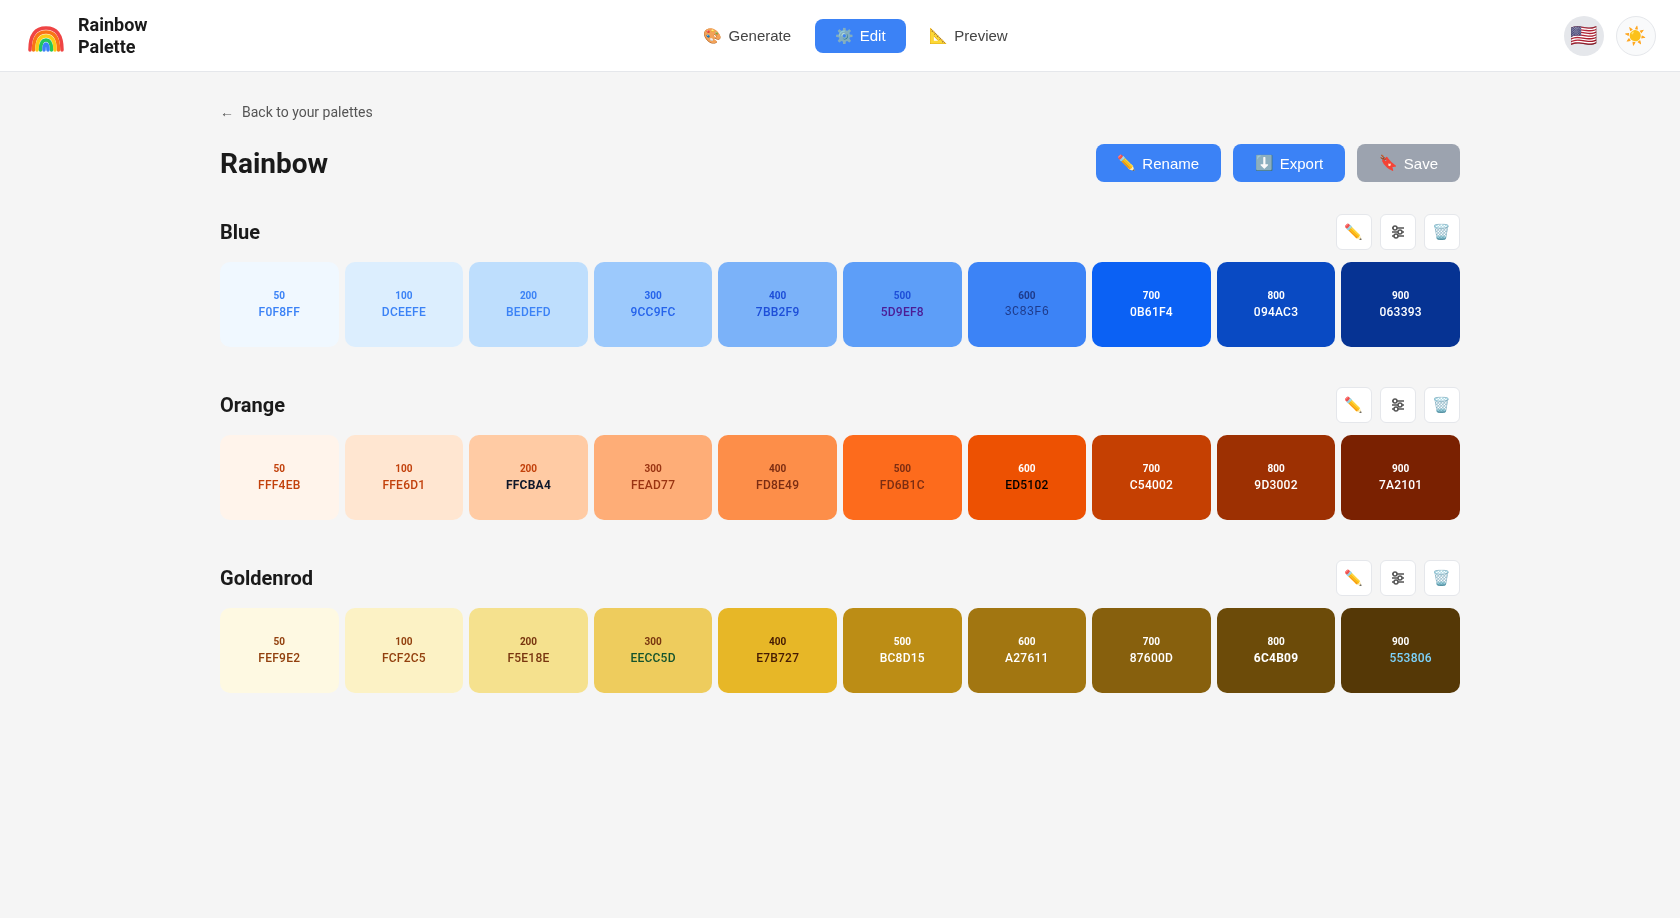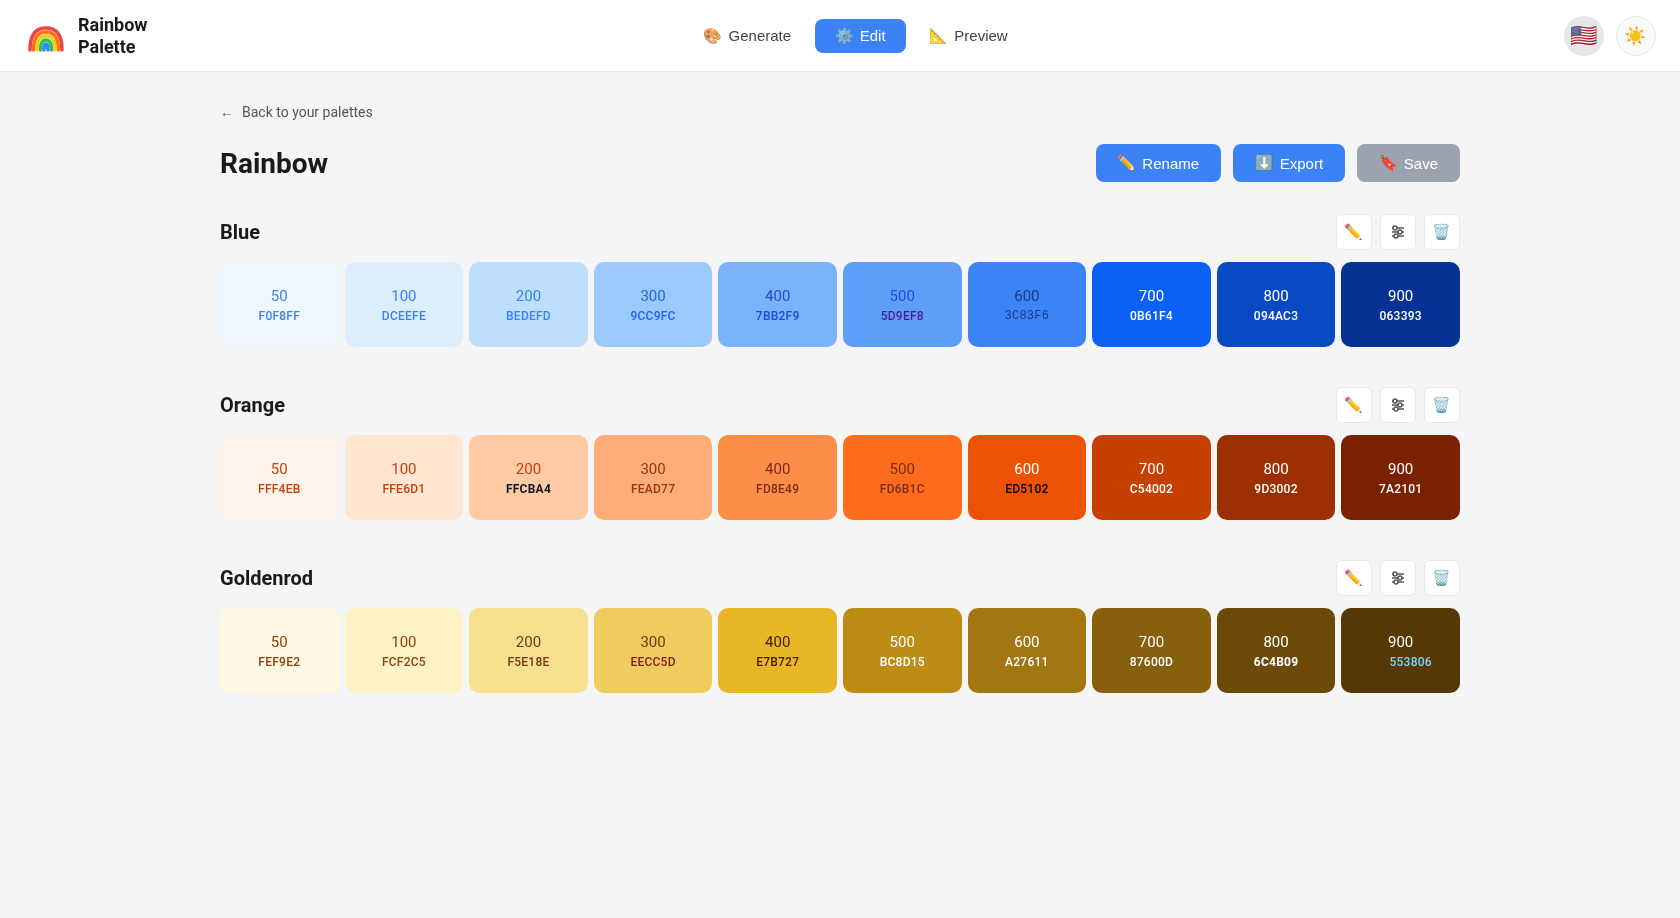--- a/index.html
+++ b/index.html
@@ -183,22 +183,22 @@
       border-radius: 10px;
       padding: 16px 10px;
       min-height: 85px;
       display: flex;
       flex-direction: column;
       align-items: center;
       justify-content: center;
       cursor: pointer;
     }
     .swatch-num {
-      font-size: 15px;
-      font-weight: 400;
+      font-size: 10px;
+      font-weight: 700;
       margin-bottom: 4px;
     }
     .swatch-hex {
       font-size: 12px;
       font-weight: 500;
       letter-spacing: 0.02em;
     }
   </style>
 </head>
 <body>
@@ -418,21 +418,21 @@
           <div class="swatch" style="background-color: rgb(252, 242, 197);">
             <div class="swatch-num" style="color: rgb(146, 64, 14);">100</div>
             <div class="swatch-hex" style="color: rgb(146, 64, 14);">FCF2C5</div>
           </div>
           <div class="swatch" style="background-color: rgb(245, 225, 142);">
             <div class="swatch-num" style="color: rgb(120, 53, 15);">200</div>
             <div class="swatch-hex" style="color: rgb(120, 53, 15);">F5E18E</div>
           </div>
           <div class="swatch" style="background-color: rgb(238, 204, 93);">
             <div class="swatch-num" style="color: rgb(120, 53, 15);">300</div>
-            <div class="swatch-hex" style="color: #7f1d1d;">EECC5D</div>
+            <div class="swatch-hex" style="color: #14532d;">EECC5D</div>
           </div>
           <div class="swatch" style="background-color: rgb(231, 183, 39);">
             <div class="swatch-num" style="color: rgb(69, 26, 3);">400</div>
             <div class="swatch-hex" style="color: rgb(69, 26, 3);">E7B727</div>
           </div>
           <div class="swatch" style="background-color: rgb(188, 141, 21);">
             <div class="swatch-num" style="color: rgb(255, 255, 255);">500</div>
             <div class="swatch-hex" style="color: rgb(255, 255, 255);">BC8D15</div>
           </div>
           <div class="swatch" style="background-color: rgb(162, 118, 17);">

